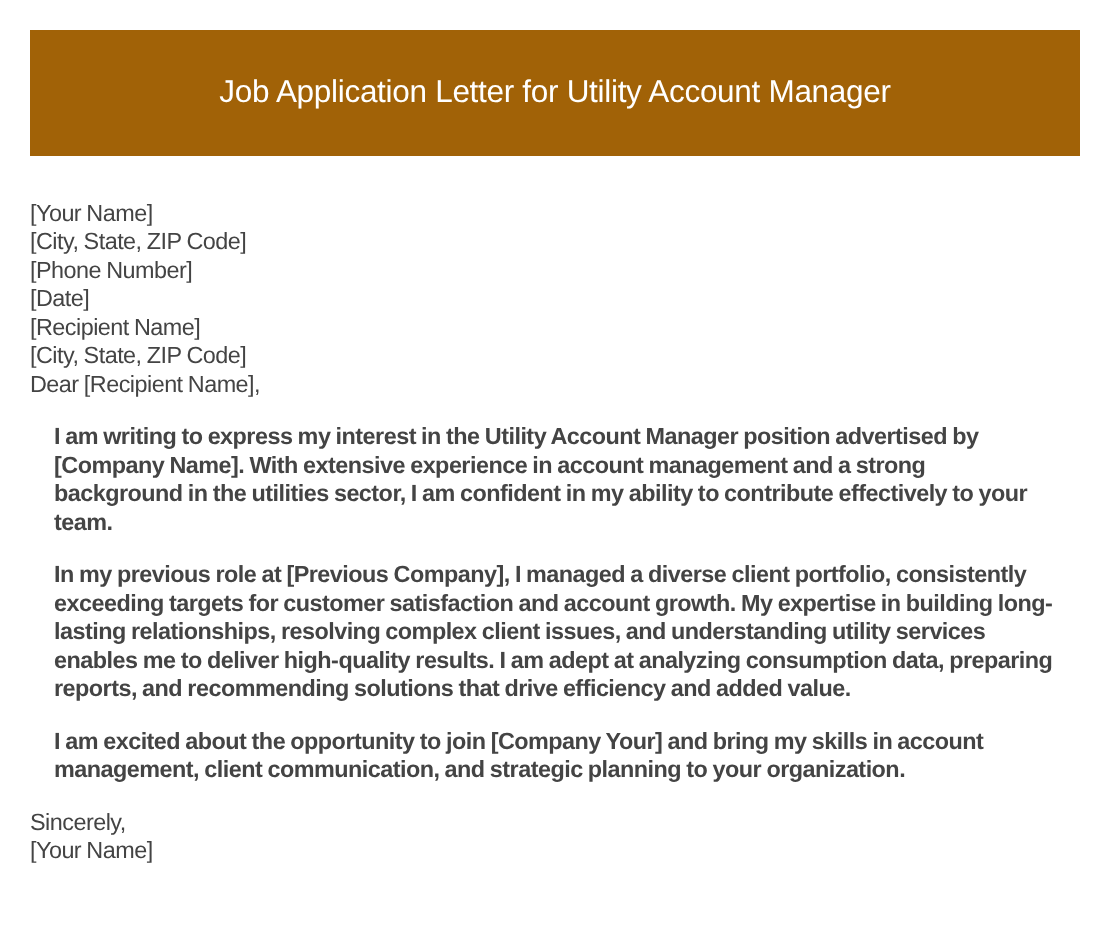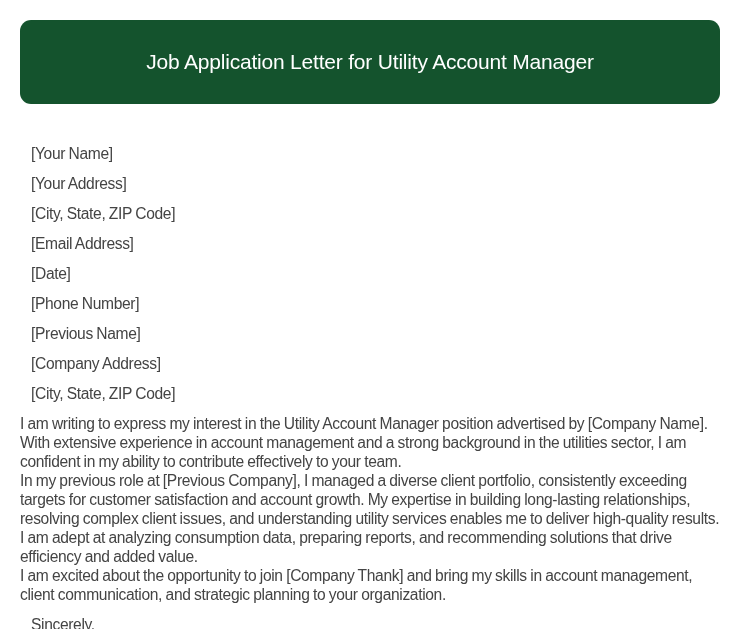--- a/index.html
+++ b/index.html
@@ -13,25 +13,24 @@
       position: relative;
       overflow: hidden;
       font-family: "Liberation Sans", sans-serif;
     }
     .header {
       position: absolute;
       left: 20px;
       top: 20px;
       width: 700px;
       height: 84px;
-      background: #14532d;
+      background: #a16207;
       display: flex;
       align-items: center;
       justify-content: center;
-      border-radius: 11px;
     }
     .header-title {
       color: #ffffff;
       font-size: 21px;
       font-family: "Liberation Sans", sans-serif;
       letter-spacing: -0.2px;
       margin: 0;
       font-weight: normal;
     }
     .letter {
@@ -39,43 +38,42 @@
       left: 20px;
       top: 133px;
       width: 702px;
       color: #444444;
       font-size: 15.6px;
       line-height: 19px;
       letter-spacing: -0.35px;
       word-spacing: -0.5px;
     }
     .line {
-      margin: 11px;
+      margin: 0;
       padding: 0;
     }
     .para {
-      margin: 0;
+      margin: 16px;
       padding: 0;
+      font-weight: bold;
     }
   </style>
 </head>
 <body>
 
 <div class="header">
   <h1 class="header-title">Job Application Letter for Utility Account Manager</h1>
 </div>
 
 <div class="letter">
   <p class="line">[Your Name]</p>
-  <p class="line">[Your Address]</p>
   <p class="line">[City, State, ZIP Code]</p>
-  <p class="line">[Email Address]</p>
+  <p class="line">[Phone Number]</p>
   <p class="line">[Date]</p>
-  <p class="line">[Phone Number]</p>
-  <p class="line">[Previous Name]</p>
-  <p class="line">[Company Address]</p>
+  <p class="line">[Recipient Name]</p>
   <p class="line">[City, State, ZIP Code]</p>
+  <p class="line">Dear [Recipient Name],</p>
   <p class="para">I am writing to express my interest in the Utility Account Manager position advertised by [Company Name]. With extensive experience in account management and a strong background in the utilities sector, I am confident in my ability to contribute effectively to your team.</p>
   <p class="para">In my previous role at [Previous Company], I managed a diverse client portfolio, consistently exceeding targets for customer satisfaction and account growth. My expertise in building long-lasting relationships, resolving complex client issues, and understanding utility services enables me to deliver high-quality results. I am adept at analyzing consumption data, preparing reports, and recommending solutions that drive efficiency and added value.</p>
-  <p class="para">I am excited about the opportunity to join [Company Thank] and bring my skills in account management, client communication, and strategic planning to your organization.</p>
+  <p class="para">I am excited about the opportunity to join [Company Your] and bring my skills in account management, client communication, and strategic planning to your organization.</p>
   <p class="line">Sincerely,</p>
   <p class="line">[Your Name]</p>
 </div>
 
 </body></html>

